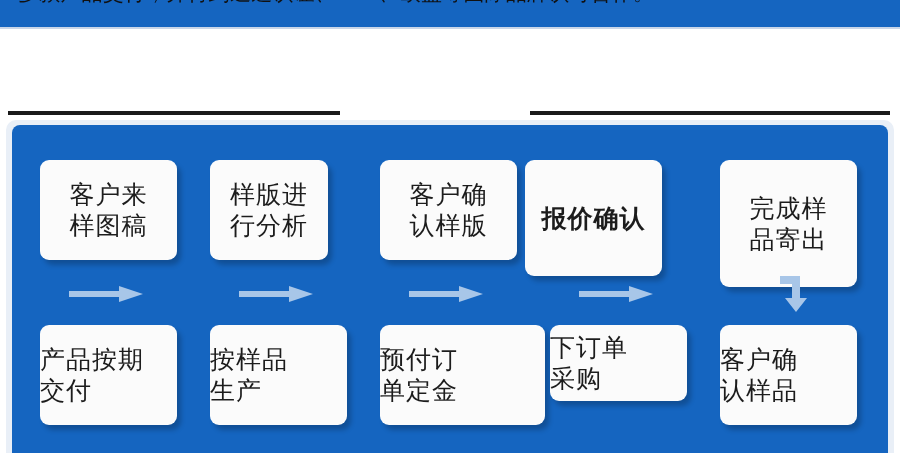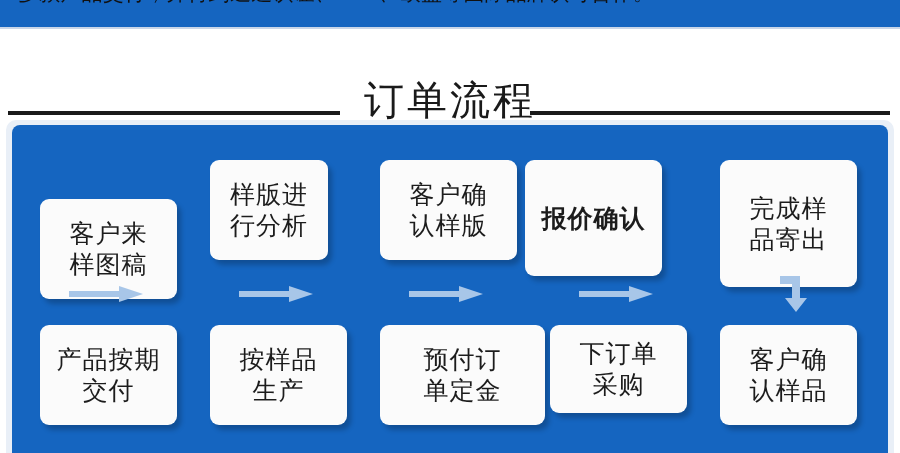--- a/index.html
+++ b/index.html
@@ -113,21 +113,21 @@
     top: 50%;
     transform: translateY(-50%);
     font-family: "Liberation Serif", "DejaVu Serif", serif;
     font-size: 25px;
     line-height: 31px;
     color: #1c1c1c;
     white-space: pre-line;
     letter-spacing: 1px;
   }
   .row-top .fbox-label { text-align: center; padding: 0 8px; }
-  .row-bottom .fbox-label { text-align: center; }
+  .row-bottom .fbox-label { text-align: left; }
 
   
   .arrow {
     position: absolute;
     width: 74px;
     height: 18px;
   }
   .arrow-elbow {
     position: absolute;
     width: 44px;
@@ -140,28 +140,27 @@
 <div id="page">
 
   <div class="top-strip">
     <div class="top-strip-text">多款产品交付，并得到通过认证、FDA、欧盟等国际品牌认可合作。</div>
   </div>
   <div class="top-strip-sep"></div>
 
   <div class="title-band">
     <div class="title-rule left"></div>
     <div class="title-rule right"></div>
-    <div class="title-text">订单流程</div>
   </div>
 
   <div class="panel-frame"></div>
   <div class="panel">
 
     <div class="row-top">
-      <div class="fbox" style="left:28px;  top:35px; width:137px; height:100px;margin-top:39px;">
+      <div class="fbox" style="left:28px;  top:35px; width:137px; height:100px;">
         <div class="fbox-label">客户来
 样图稿</div>
       </div>
       <div class="fbox" style="left:198px; top:35px; width:118px; height:100px;">
         <div class="fbox-label">样版进
 行分析</div>
       </div>
       <div class="fbox" style="left:368px; top:35px; width:137px; height:100px;">
         <div class="fbox-label">客户确
 认样版</div>
@@ -209,21 +208,21 @@
 交付</div>
       </div>
       <div class="fbox" style="left:198px; top:200px; width:137px; height:100px;text-decoration:underline;">
         <div class="fbox-label">按样品
 生产</div>
       </div>
       <div class="fbox" style="left:368px; top:200px; width:165px; height:100px;">
         <div class="fbox-label">预付订
 单定金</div>
       </div>
-      <div class="fbox" style="left:538px; top:200px; width:137px; height:88px;">
+      <div class="fbox" style="left:538px; top:200px; width:137px; height:76px;">
         <div class="fbox-label">下订单
 采购</div>
       </div>
       <div class="fbox" style="left:708px; top:200px; width:137px; height:100px;">
         <div class="fbox-label">客户确
 认样品</div>
       </div>
     </div>
 
   </div>

